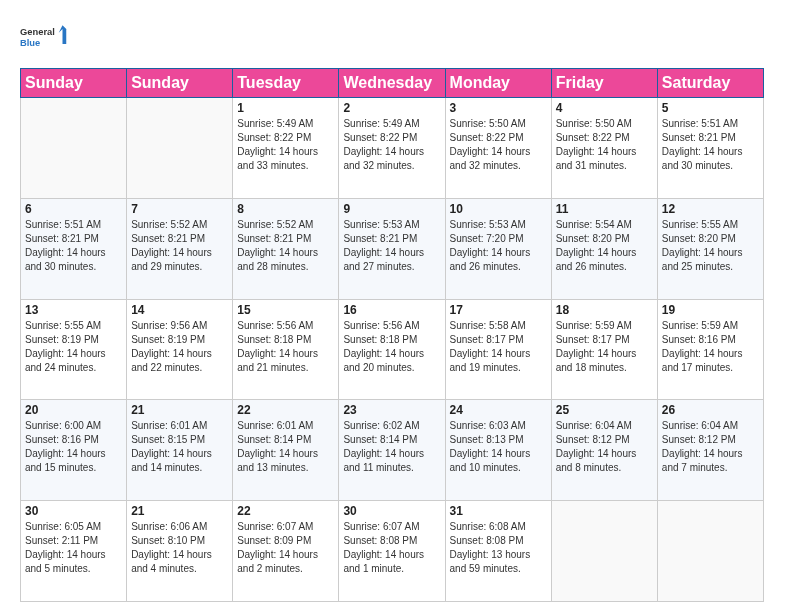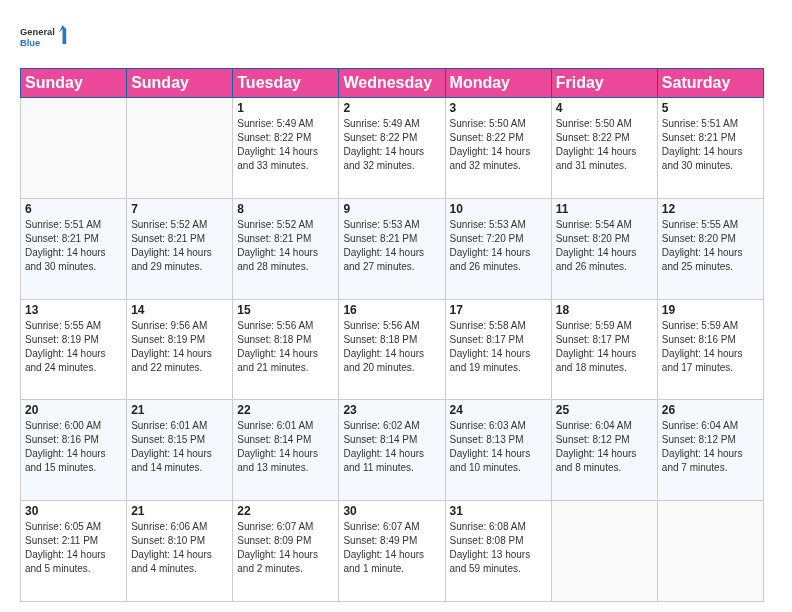--- a/index.html
+++ b/index.html
@@ -326,21 +326,21 @@
           <td>
             <span class="day-number">22</span>
             <div class="day-info">Sunrise: 6:07 AM
 Sunset: 8:09 PM
 Daylight: 14 hours
 and 2 minutes.</div>
           </td>
           <td>
             <span class="day-number">30</span>
             <div class="day-info">Sunrise: 6:07 AM
-Sunset: 8:49 PM
+Sunset: 8:08 PM
 Daylight: 14 hours
 and 1 minute.</div>
           </td>
           <td>
             <span class="day-number">31</span>
             <div class="day-info">Sunrise: 6:08 AM
 Sunset: 8:08 PM
 Daylight: 13 hours
 and 59 minutes.</div>
           </td>

